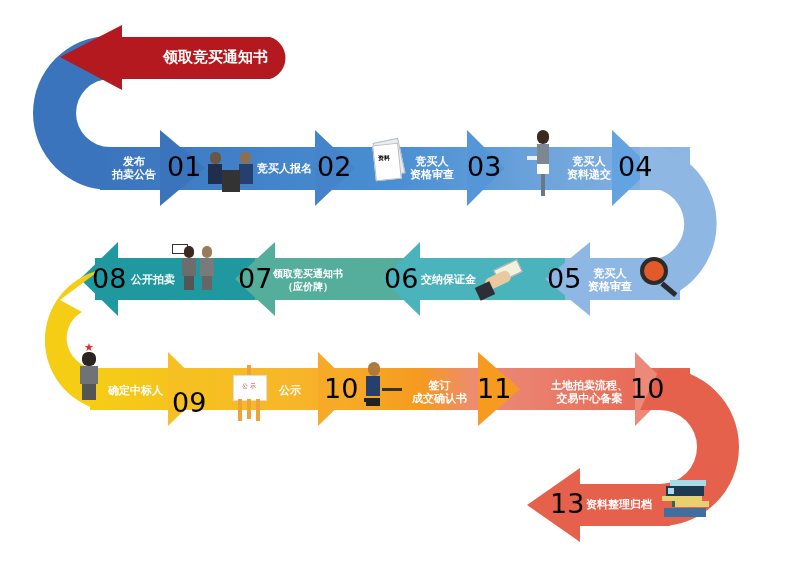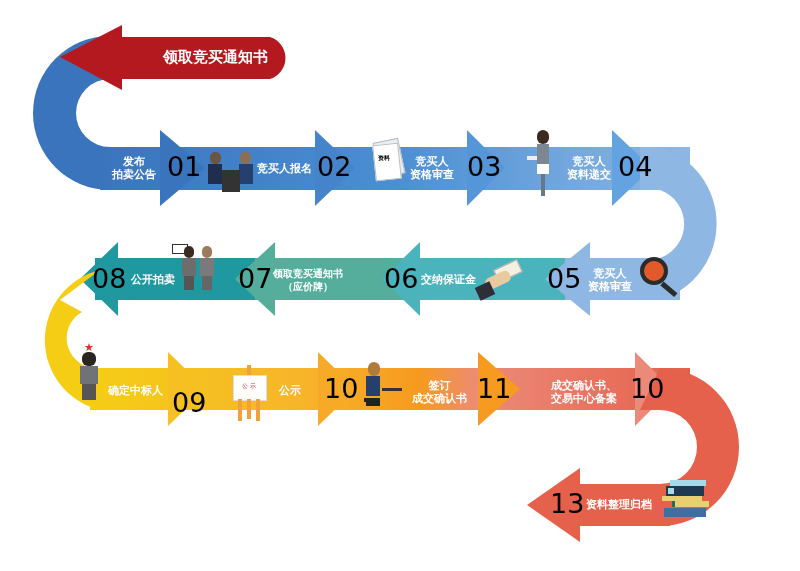--- a/index.html
+++ b/index.html
@@ -185,21 +185,21 @@
   <div style="position:absolute;left:4px;top:40px;width:14px;height:4px;background:#222;"></div>
 </div>
 <div class="lbl" style="left:412px;top:379px;">
   <div>签订</div>
   <div>成交确认书</div>
 </div>
 <div class="num" style="left:477px;top:374px;">11</div>
 
 
 <div class="lbl" style="left:551px;top:379px;">
-  <div>成交确认书、</div>
+  <div>土地拍卖流程、</div>
   <div>交易中心备案</div>
 </div>
 <div class="num" style="left:630px;top:374px;">10</div>
 
 
 <div class="num" style="left:550px;top:489px;">13</div>
 <div class="lbl" style="left:586px;top:498px;">资料整理归档</div>
 <div style="position:absolute;left:662px;top:480px;width:46px;height:40px;">
   <div style="position:absolute;left:8px;top:0;width:36px;height:6px;background:#a7dbea;"></div>
   <div style="position:absolute;left:4px;top:6px;width:38px;height:10px;background:#1e3a52;"></div>

